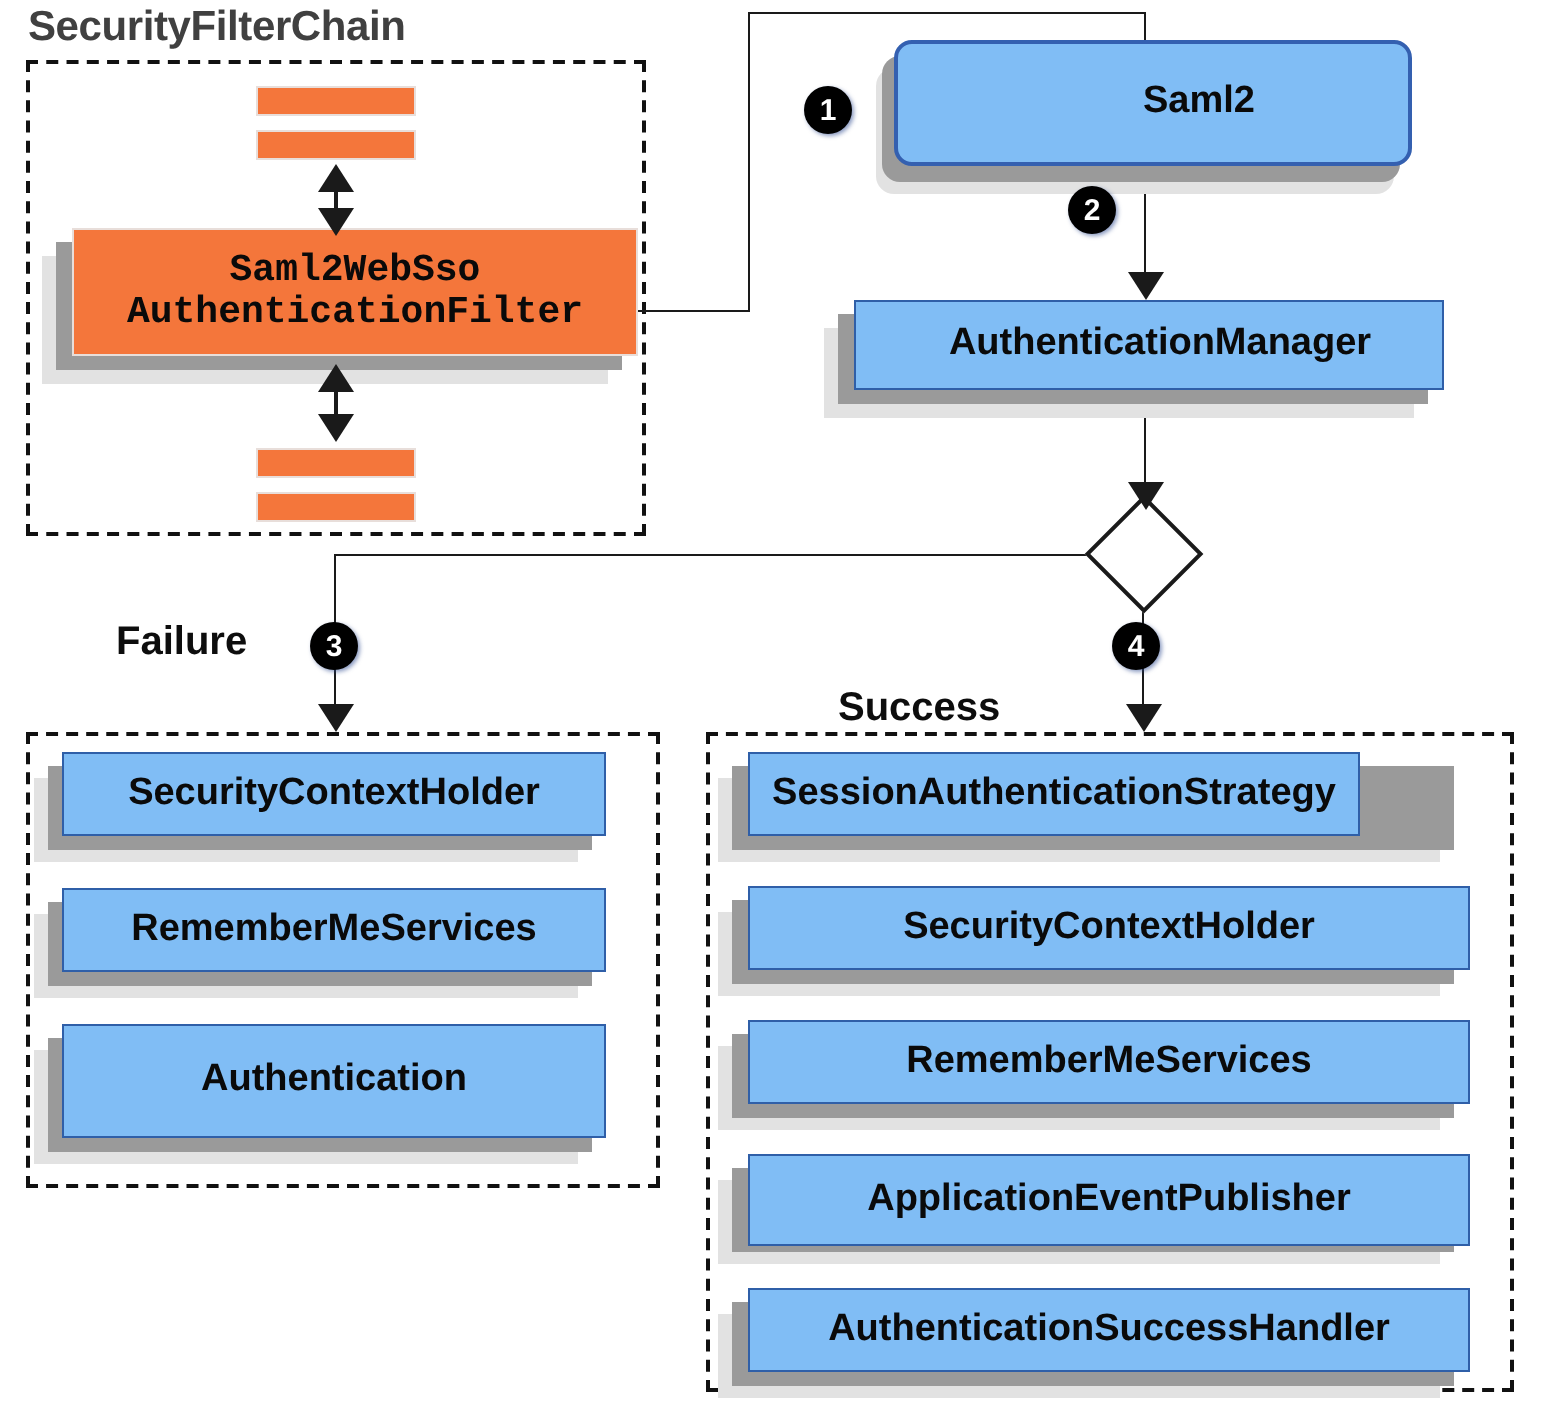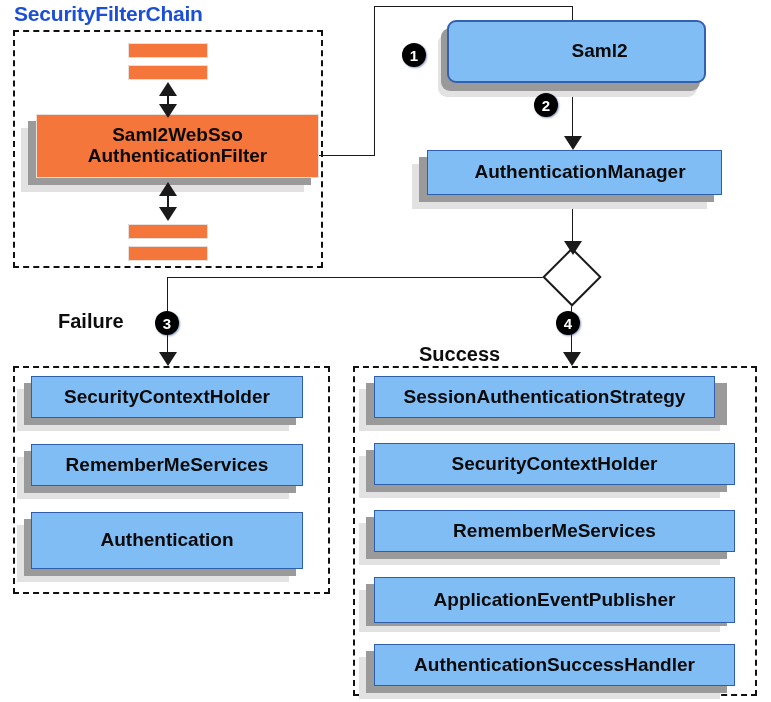--- a/index.html
+++ b/index.html
@@ -26,21 +26,21 @@
     position: absolute;
     border: 2px dashed #111111;
     background: transparent;
     box-sizing: border-box;
   }
 
   .group-title {
     position: absolute;
     font-size: 21px;
     font-weight: bold;
-    color: #1d4ed8;
+    color: #404040;
     white-space: nowrap;
     letter-spacing: -0.2px;
   }
 
   
   .node {
     position: absolute;
     box-sizing: border-box;
     display: flex;
     align-items: center;
@@ -51,20 +51,21 @@
     line-height: 1.08;
     z-index: 4;
   }
   .node-blue {
     background: #80bdf5;
     border: 1px solid #2f5fa8;
   }
   .node-orange {
     background: #f4763b;
     border: 1px solid #e8deda;
+    font-family: Liberation Mono, monospace;
   }
   .node-round {
     border-radius: 9px;
     border: 2px solid #3460b0;
     padding-left: 46px;
   }
 
   
   .shadow-dark, .shadow-light {
     position: absolute;
@@ -241,21 +242,21 @@
   <div class="node node-blue" style="left:31px; top:512px; width:272px; height:57px; font-size:19px;">
     <span>
       <span>Authentication</span><br>
     </span>
   </div>
 
   <div class="dashed-box" style="left:353px; top:366px; width:404px; height:330px;"></div>
 
   <div class="shadow-light" style="left:359px; top:389px; width:361px; height:42px;"></div>
   <div class="shadow-dark" style="left:366px; top:383px; width:361px; height:42px;"></div>
-  <div class="node node-blue" style="left:374px; top:376px; width:341px; height:42px; font-size:19px;">
+  <div class="node node-blue" style="left:374px; top:376px; width:306px; height:42px; font-size:19px;">
     <span>SessionAuthenticationStrategy</span>
   </div>
 
   <div class="shadow-light" style="left:359px; top:456px; width:361px; height:42px;"></div>
   <div class="shadow-dark" style="left:366px; top:450px; width:361px; height:42px;"></div>
   <div class="node node-blue" style="left:374px; top:443px; width:361px; height:42px; font-size:19px;">
     <span>SecurityContextHolder</span>
   </div>
 
   <div class="shadow-light" style="left:359px; top:523px; width:361px; height:42px;"></div>

